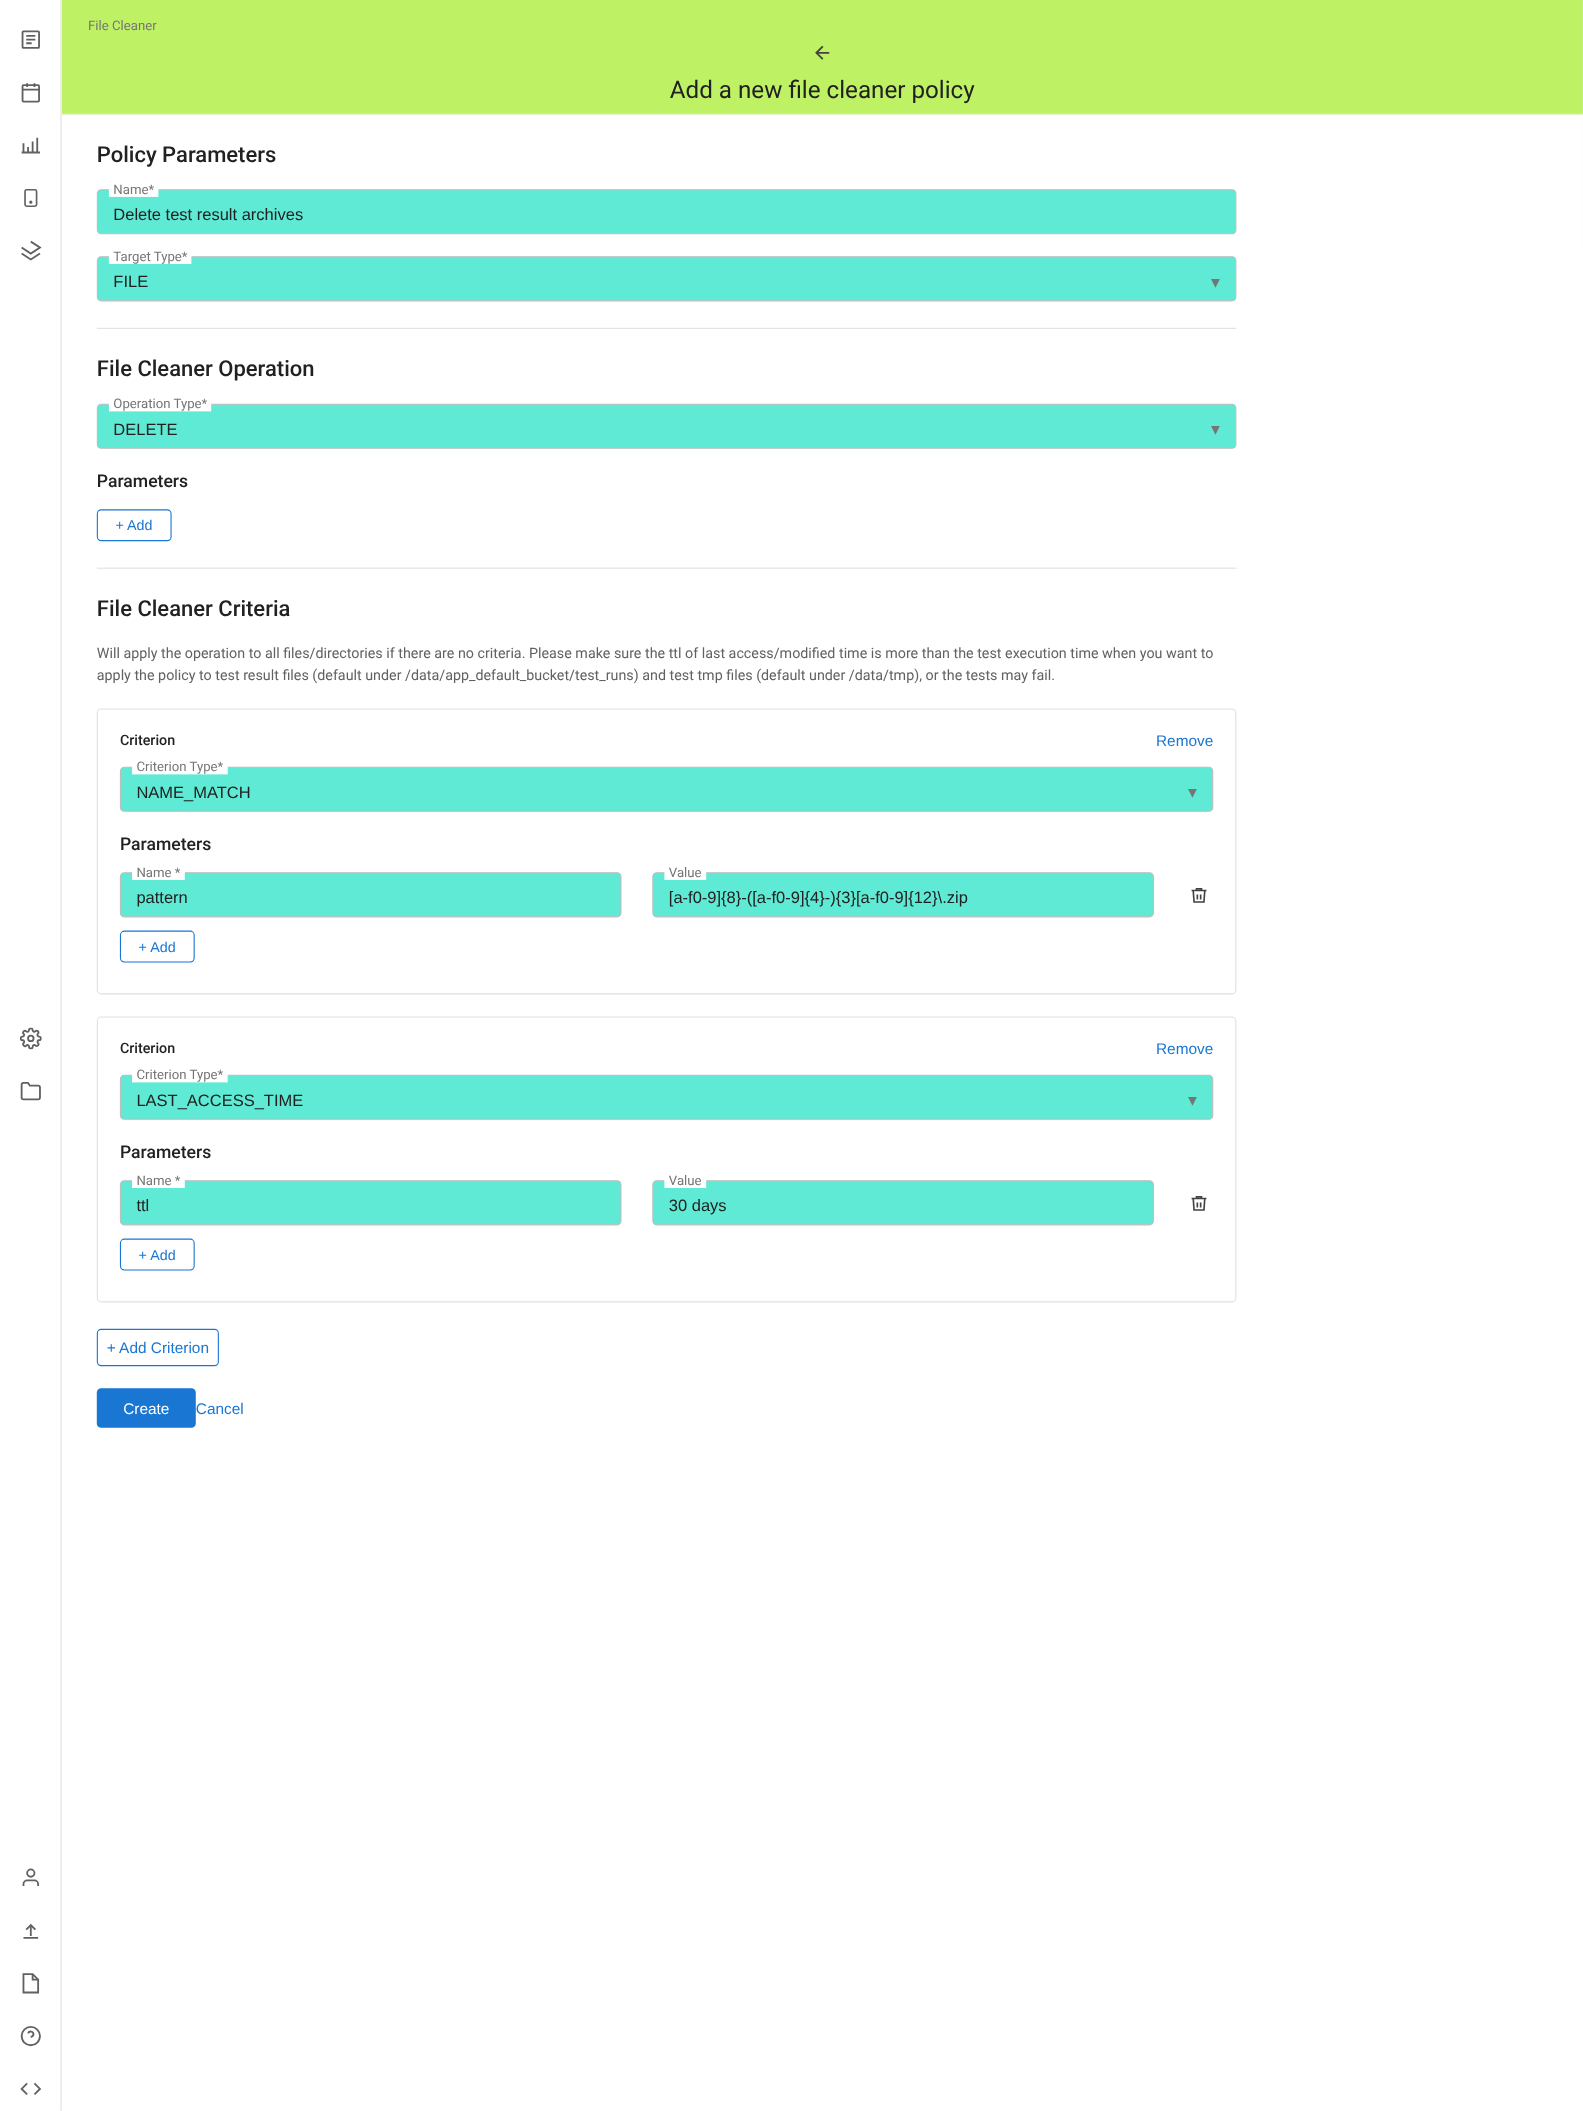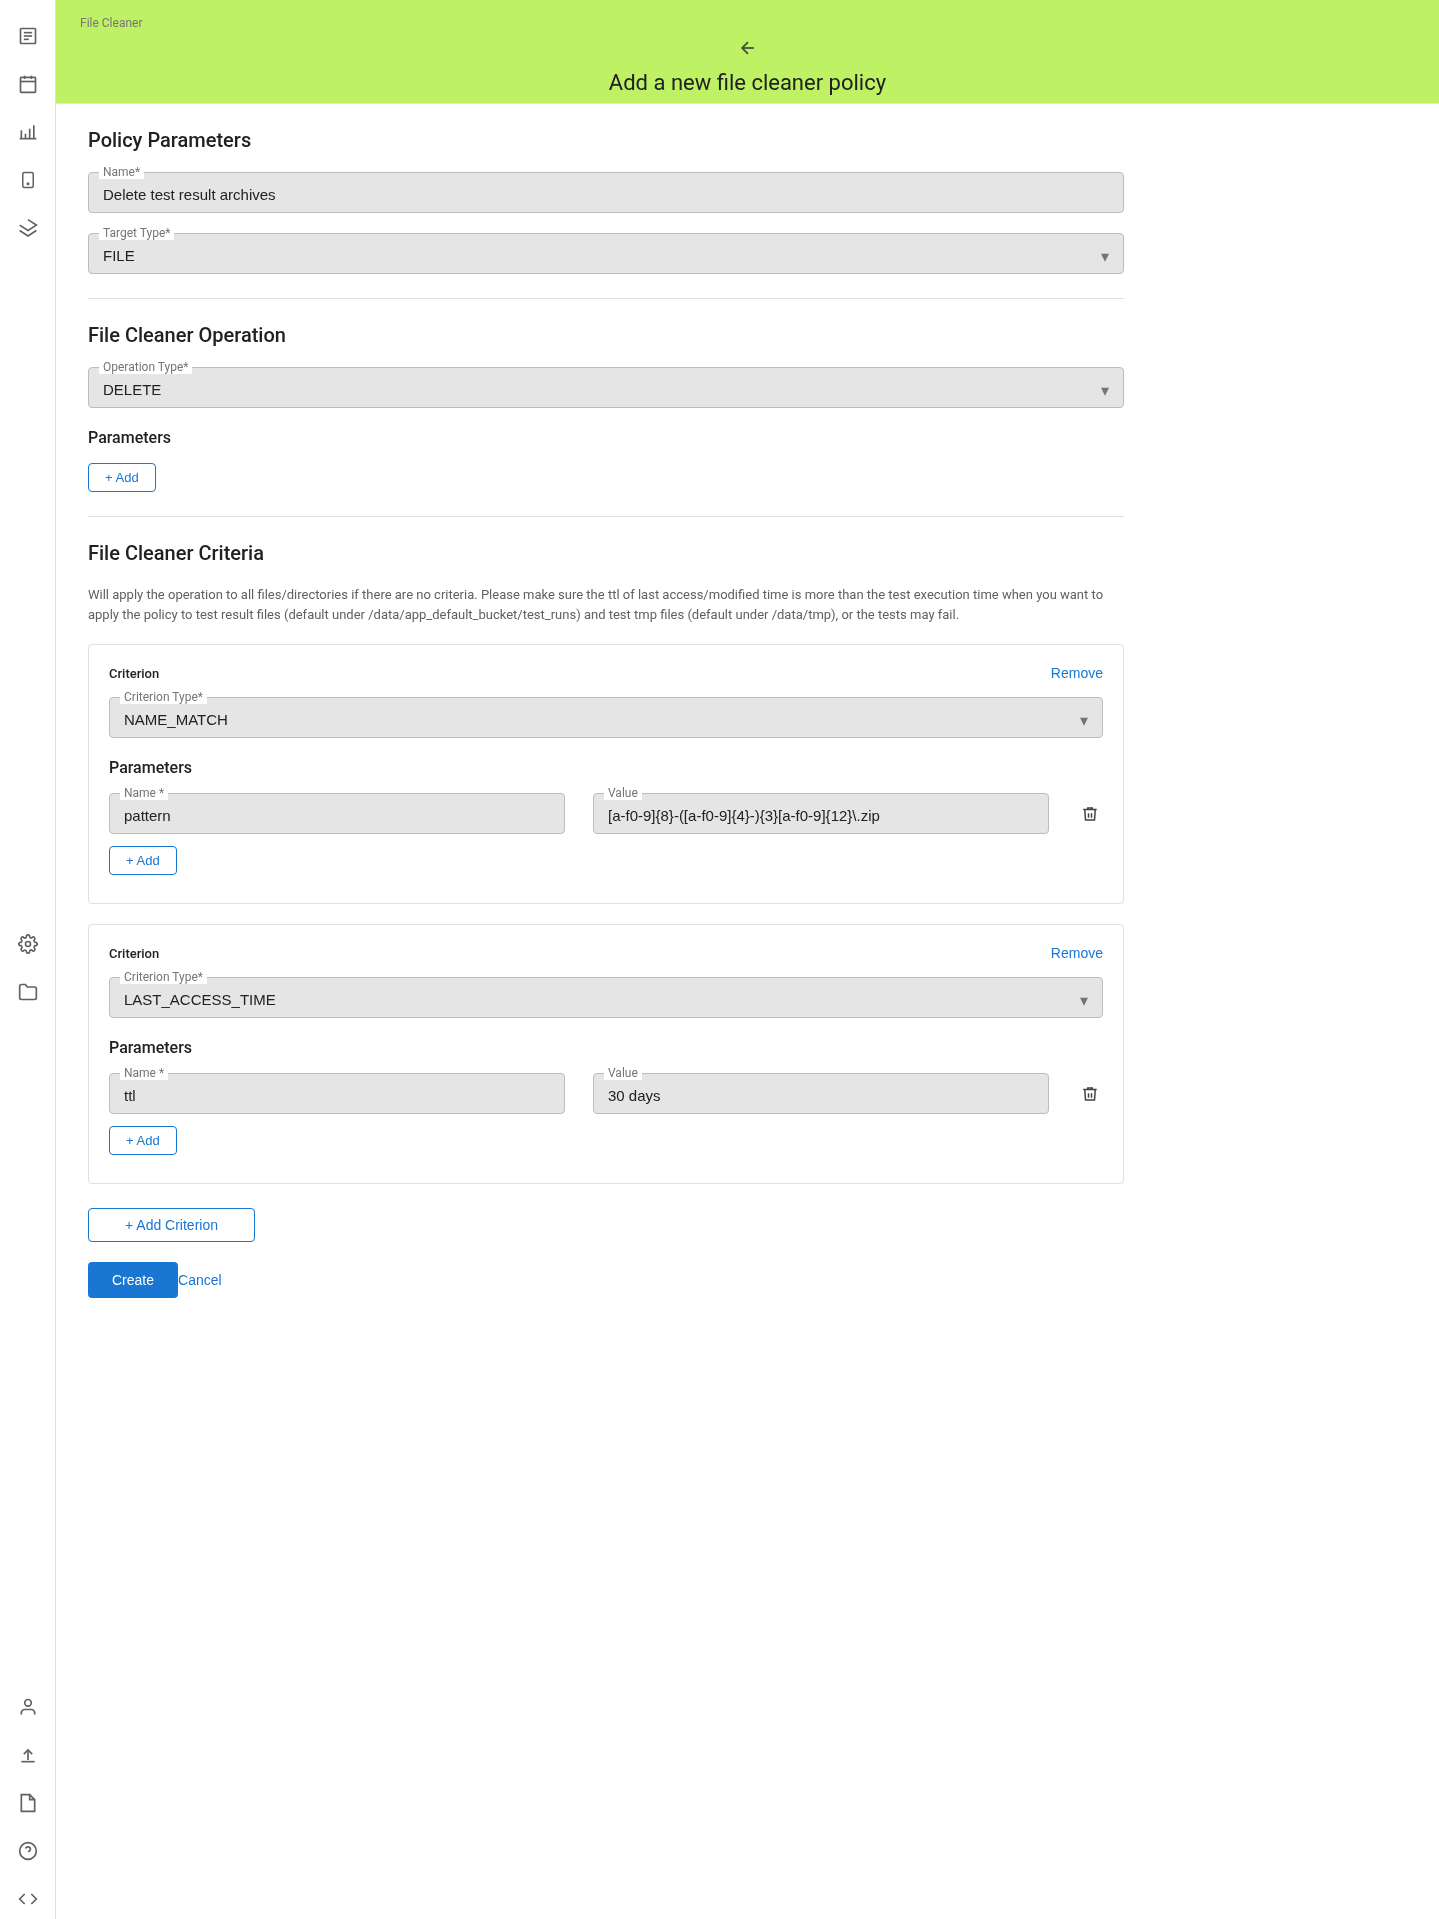--- a/index.html
+++ b/index.html
@@ -97,21 +97,21 @@
     .field-group {
       margin-bottom: 20px;
     }
 
     
     .outlined-field {
       position: relative;
       border: 1px solid #bdbdbd;
       border-radius: 4px;
       padding: 12px 14px 8px 14px;
-      background: #e5e5e5;
+      background: #5eead4;
     }
     .outlined-field .field-label {
       position: absolute;
       top: -8px;
       left: 10px;
       background: #fff;
       padding: 0 4px;
       font-size: 12px;
       color: #757575;
     }
@@ -239,21 +239,21 @@
     
     .bottom-actions {
       margin-top: 24px;
       padding-bottom: 32px;
     }
     .add-criterion-btn {
       border: 1px solid #1976d2;
       background: #fff;
       color: #1976d2;
       border-radius: 4px;
-      padding: 8px 36px;
+      padding: 8px 8px;
       font-size: 14px;
       cursor: pointer;
       font-weight: 500;
       margin-bottom: 20px;
     }
 
     .action-row {
       display: flex;
       align-items: center;
       gap: 0;

